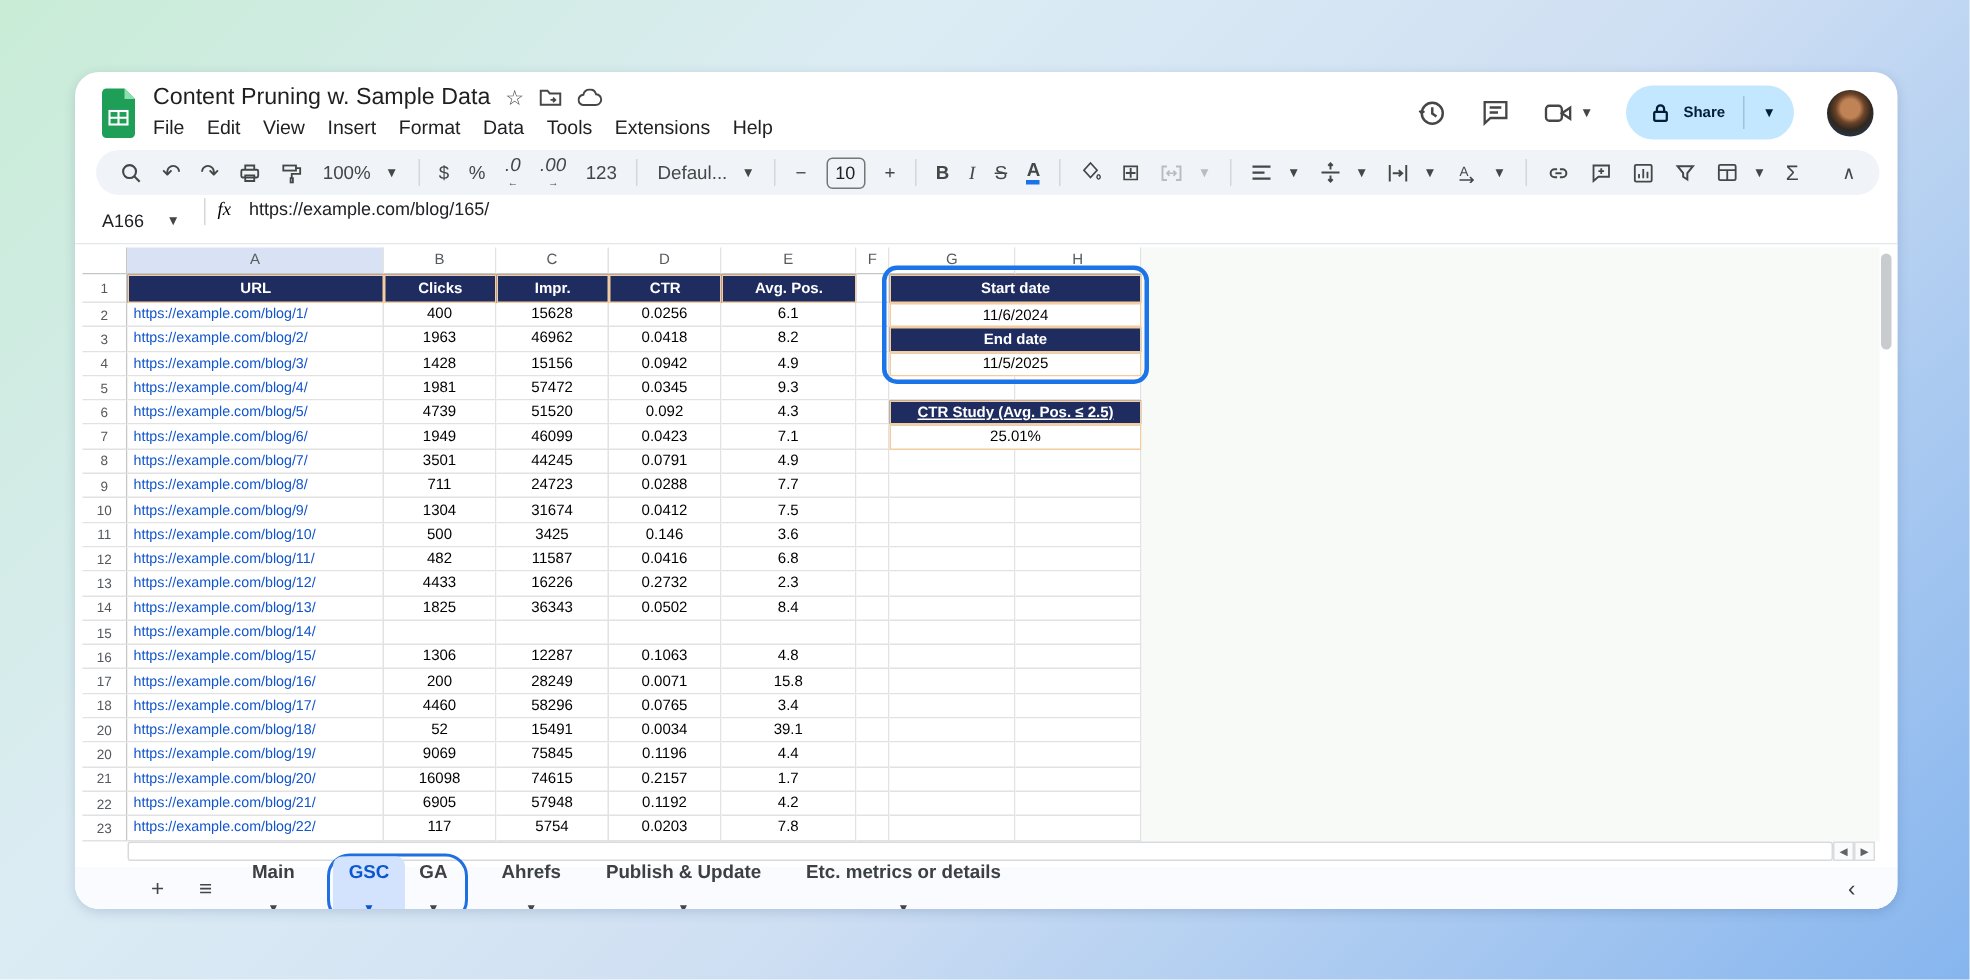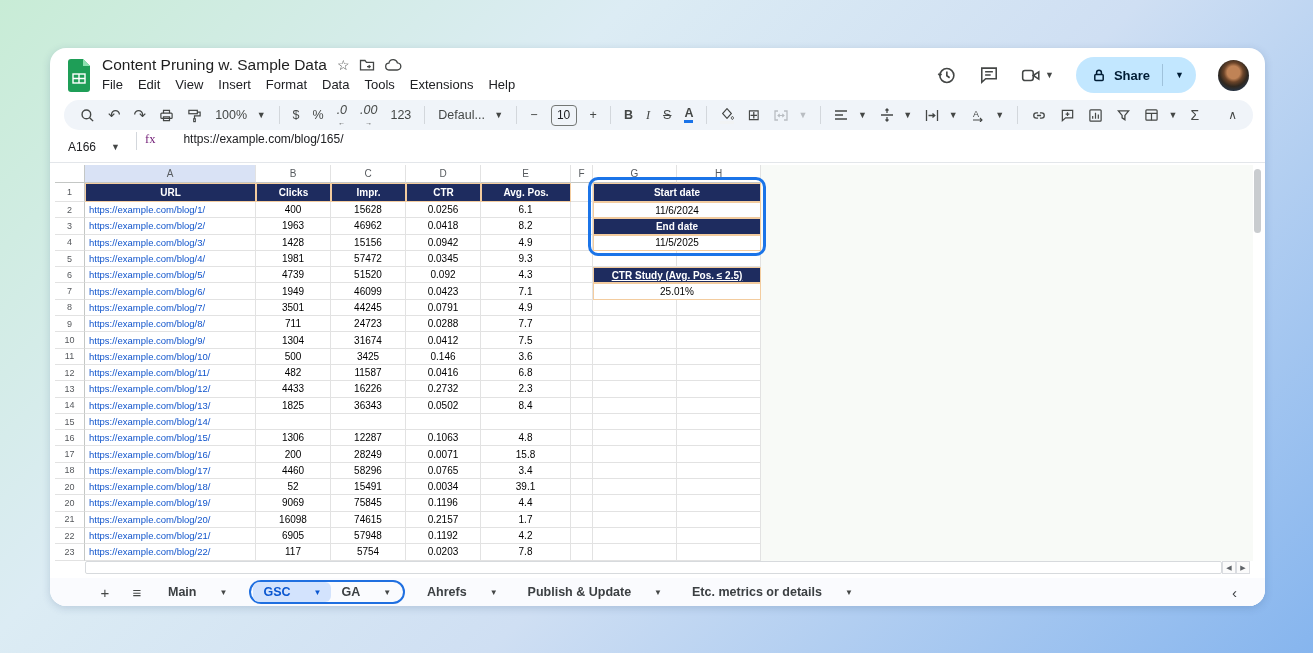--- a/index.html
+++ b/index.html
@@ -20,21 +20,21 @@
   .title-row { display:flex; align-items:center; gap:10px; }
   .doc-title { font-size:15.5px; color:#1f1f1f; }
   .t-ico { color:#444746; font-size:14px; display:flex; align-items:center; }
   .menubar { display:flex; gap:15px; margin-top:3px; }
   .menubar span { font-size:13px; color:#202124; cursor:default; }
   .tb-right { position:absolute; right:16px; top:8px; height:38px; display:flex; align-items:center; gap:22px; }
   .tb-ico { display:flex; align-items:center; }
   .cam-wrap { display:flex; align-items:center; gap:4px; }
   .caret { font-size:9px; color:#444746; }
   .share-pill { display:flex; align-items:center; height:36px; background:var(--share-bg); border-radius:18px; color:#001d35; }
-  .share-main { display:flex; align-items:center; gap:8px; padding:0 12px 0 16px; font-size:13px; font-weight:bold; }
+  .share-main { display:flex; align-items:center; gap:8px; padding:0 12px 0 16px; font-size:10px; font-weight:bold; }
   .share-div { width:1px; height:22px; background:rgba(0,29,53,.18); }
   .share-caret { padding:0 12px; font-size:9px; }
   .avatar { width:31px; height:31px; border-radius:50%;
     background:radial-gradient(circle at 50% 40%, #c08356 0 26%, #6b4429 40%, #31281f 58%, #273240 75%); }
   
   .toolbar {
     position:absolute; left:14px; top:52px; width:1189px; height:30px;
     background:#f0f4f9; border-radius:20px;
     display:flex; align-items:center; gap:13px; padding:0 16px;
     color:#444746; font-size:12.5px;
@@ -50,21 +50,21 @@
   .dec { display:flex; flex-direction:column; align-items:center; line-height:1; }
   .dec .ar { font-size:7px; margin-top:-1px; }
   .fs-box { width:26px; height:21px; border:1px solid #747775; border-radius:4px; text-align:center; line-height:19px; font-size:12px; color:#202124; }
   .grayed { color:#b9bdc2; }
   .grayed svg * { stroke:#b9bdc2 !important; }
   .tb-collapse { margin-left:auto; font-size:12px; color:#444746; }
   
   .fbar { position:absolute; left:0; top:84px; width:100%; height:31px; display:flex; border-bottom:1px solid #e3e6ea; }
   .namebox { width:78px; display:flex; align-items:center; justify-content:space-between; padding:0 8px 0 18px; font-size:12px; color:#202124; }
   .fbar .sep { width:1px; height:18px; background:#d3d7dc; margin:0 8px; }
-  .fx { font-family:"Liberation Serif",serif; color:#701a75; font-size:12.5px; margin-right:28px; }
+  .fx { font-style:italic; font-family:"Liberation Serif",serif; color:#000000; font-size:12.5px; margin-right:12px; }
   .fcontent { font-size:12px; color:#202124; }
   
   .gridwrap { position:absolute; left:0; top:115px; width:100%; height:415px; background:#fff; }
   #grid { position:absolute; left:5px; top:2px; display:grid; }
   .ch, .rh, .c { background:#fff; border-right:1px solid #e2e2e2; border-bottom:1px solid #e2e2e2; font-size:10px; overflow:hidden; display:flex; align-items:center; justify-content:center; }
   .ch { color:#575b5f; border-bottom:1px solid #c4c7c5; }
   .corner { border-right:1px solid #c4c7c5; }
   .selcol { background:#d9e2f5; }
   .rh { color:#55585c; font-size:9px; border-right:1px solid #c4c7c5; }
   .navy { background:var(--navy); color:#fff; font-weight:bold; border:1px solid var(--peach); }
@@ -75,21 +75,21 @@
   .vscroll { position:absolute; left:1202px; top:4px; width:11px; height:420px; }
   .vthumb { position:absolute; left:2px; top:2px; width:7px; height:64px; background:#c9cccf; border-radius:4px; }
   .vbtns { position:absolute; left:1200px; top:424px; width:13px; display:flex; flex-direction:column; }
   .vbtns div { height:13px; border:1px solid #dadce0; background:#fbfbfb; color:#5f6368; font-size:6px; display:flex; align-items:center; justify-content:center; }
   .hscroll { position:absolute; left:35px; top:398px; height:13px; width:1165px; display:flex; align-items:stretch; }
   .htrack { flex:1; background:#fff; border:1px solid #d7dadd; border-radius:2px; }
   .hbtn { width:14px; border:1px solid #dadce0; background:#fbfbfb; color:#5f6368; font-size:7px; display:flex; align-items:center; justify-content:center; }
   
   .tabbar { position:absolute; left:0; bottom:0; width:100%; height:28px; background:#fafbfe; display:flex; align-items:center; gap:10px; padding-left:44px; font-size:12.5px; color:#444746; }
   .tabbar .tool { font-size:15px; color:#444746; width:22px; text-align:center; }
-  .tab { display:flex; align-items:center; gap:23px; padding:3px 10px; font-weight:bold; color:#3c4043; }
+  .tab { display:flex; align-items:center; gap:13px; padding:3px 10px; font-weight:bold; color:#3c4043;flex-direction:column; }
   .tab .caret { font-size:8px; }
   .tab.active { background:var(--active-tab-bg); color:var(--active-tab-text); border-radius:6px; }
   .tab.active .caret { color:var(--active-tab-text); }
   .tab-group { display:flex; align-items:center; border:2.5px solid #1f6fe0; border-radius:15px; padding:0 2px; margin:0 2px; }
   .end-chevron { margin-left:auto; margin-right:28px; font-size:15px; color:#3c4043; }
   svg.i { display:block; }
 </style>
 </head>
 <body>
 

